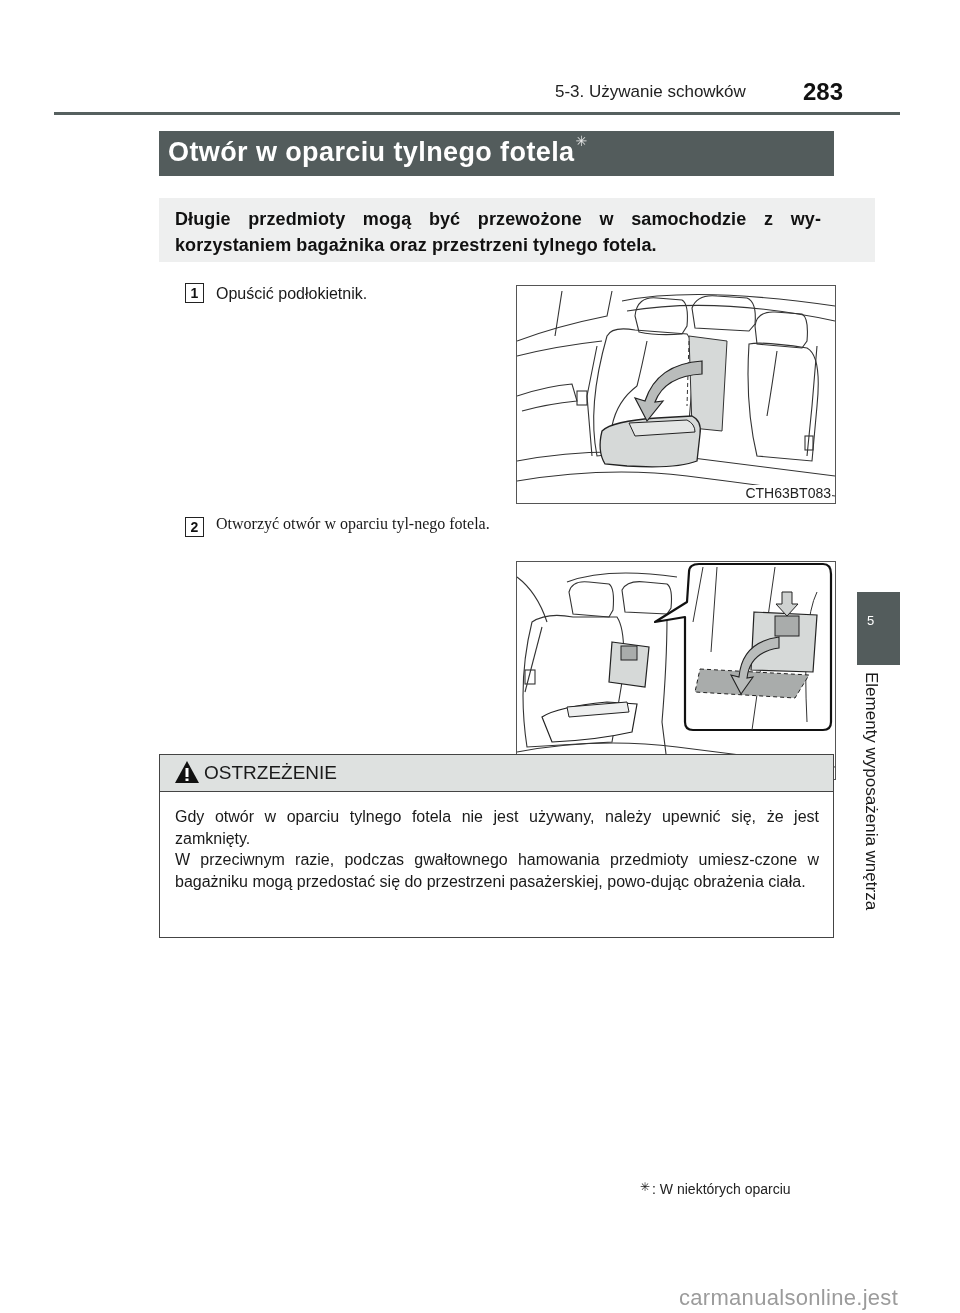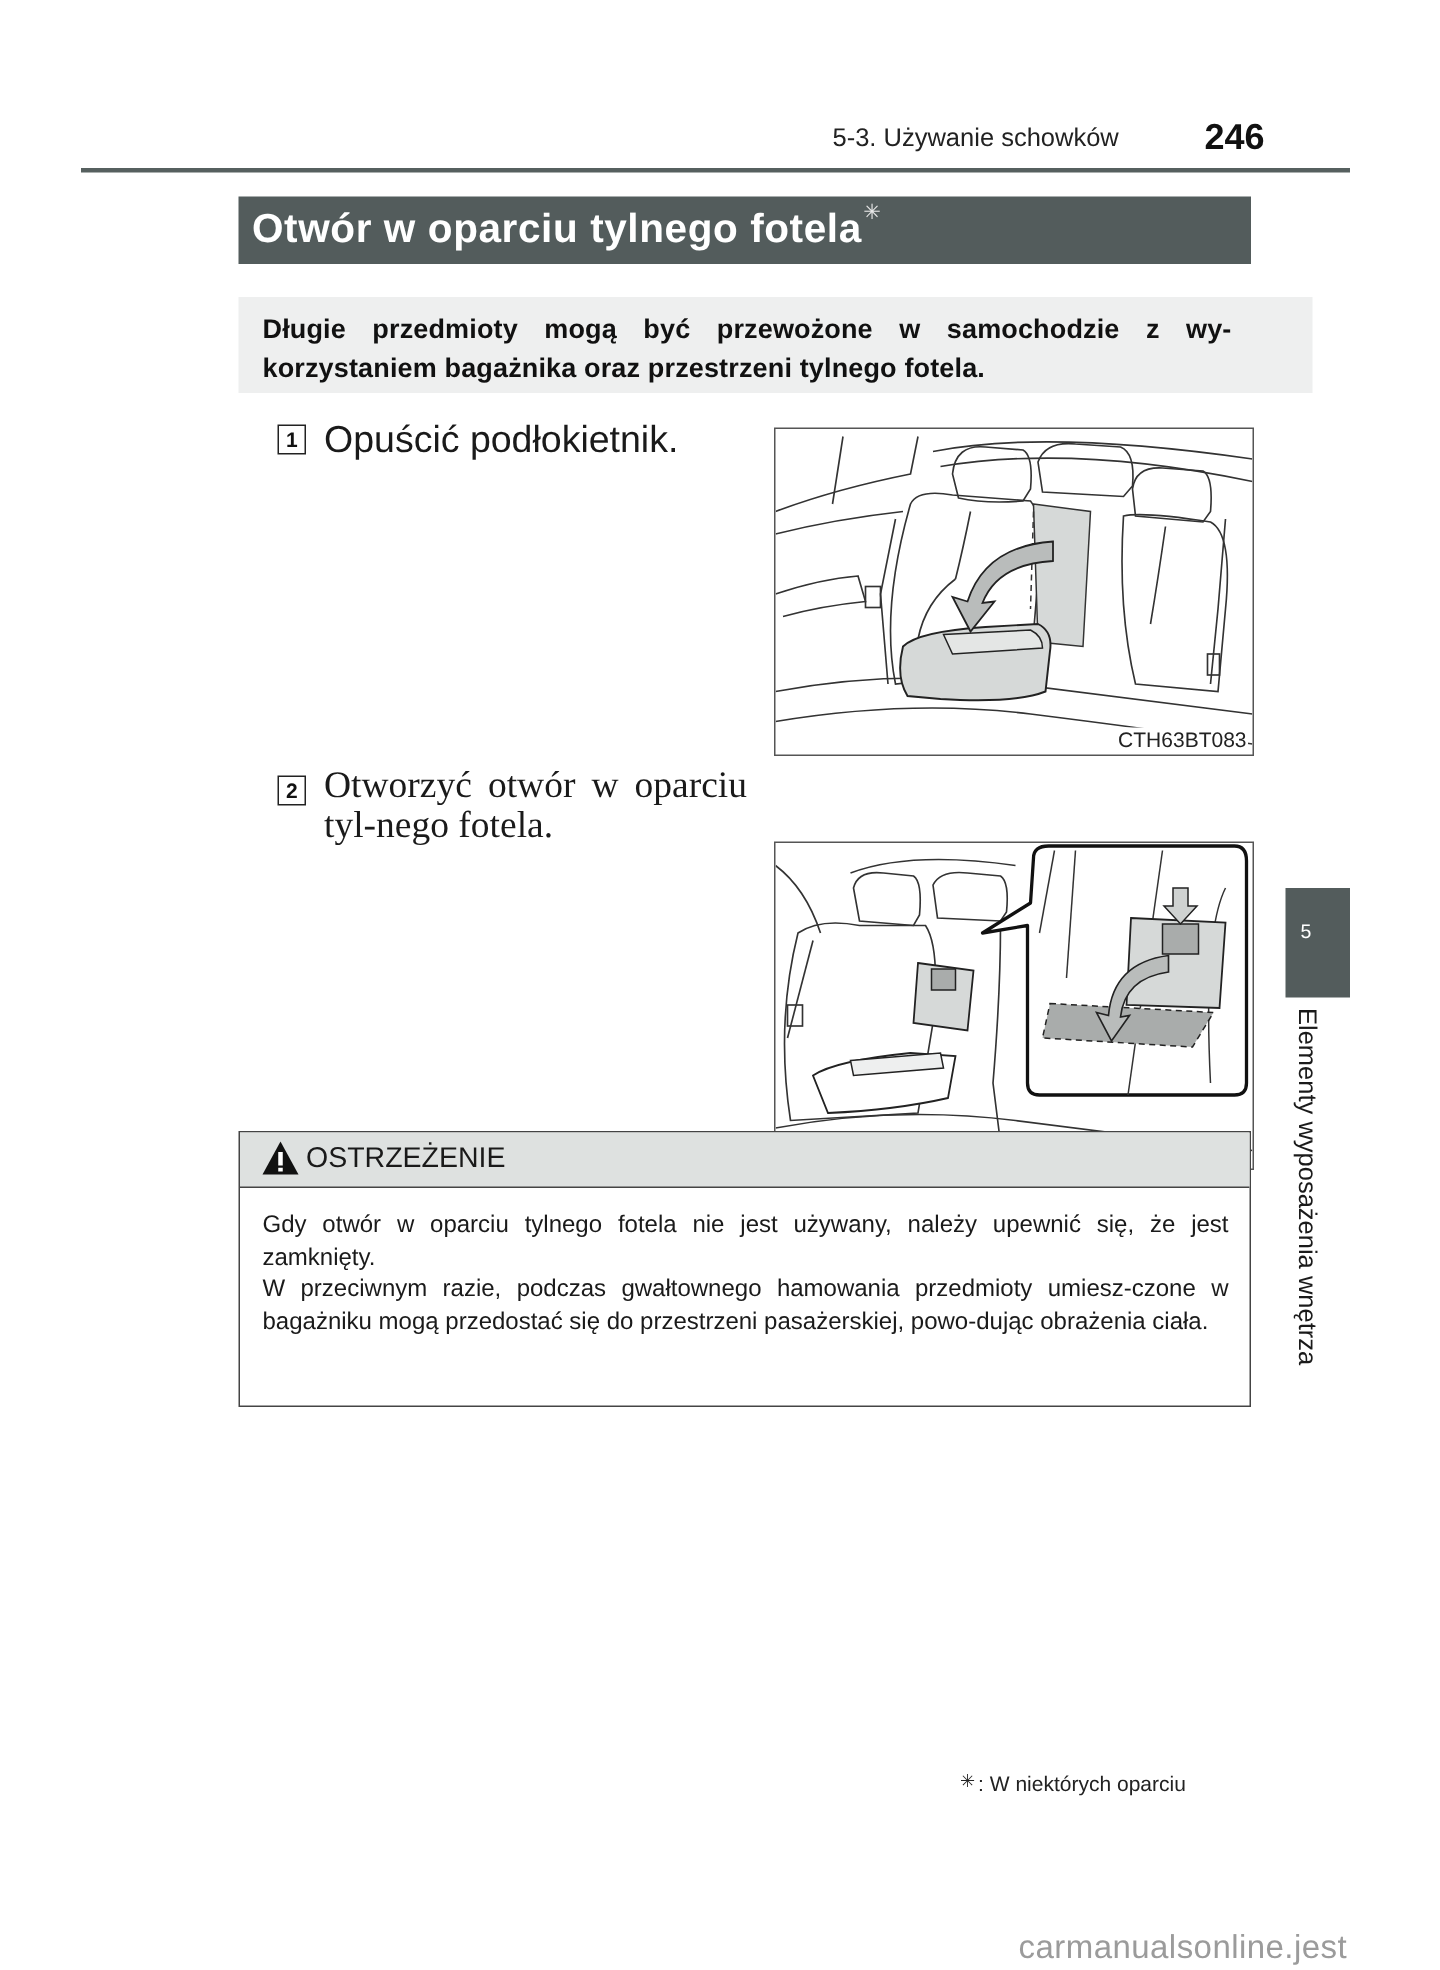--- a/index.html
+++ b/index.html
@@ -22,21 +22,21 @@
   
   #intro-box { left: 159px; top: 198px; width: 675px; height: 64px; background: #eeefef; padding-left: 41px; }
   #intro-text { position: absolute; left: 16px; top: 8px; width: 646px; font-size: 18px;
                 font-weight: bold; line-height: 26px; color: #111; text-align: justify;
                 letter-spacing: 0.1px; }
 
   
   .step-num { position: absolute; width: 17px; height: 18px; border: 1.5px solid #222;
               font-size: 14px; font-weight: bold; text-align: center; line-height: 18px;
               color: #111; background: #fff; }
-  .step-text { position: absolute; font-size: 25px; line-height: 27px; color: #1a1a1a; }
+  .step-text { position: absolute; font-size: 16px; line-height: 27px; color: #1a1a1a; }
   #step1-num { left: 185px; top: 283px; }
   #step1-text { left: 216px; top: 280px; width: 280px; }
   #step2-num { left: 185px; top: 517px; }
   #step2-text { left: 216px; top: 510px; width: 282px; text-align: justify; font-family: Liberation Serif, serif; }
 
   
   .figure { position: absolute; border: 1px solid #555; background: #fff; overflow: hidden; }
   #fig1 { left: 516px; top: 285px; width: 318px; height: 217px; }
   #fig2 { left: 516px; top: 517px; width: 318px; height: 217px; margin-top: 44px; }
   .fig-code { position: absolute; right: 3px; bottom: 2px; font-size: 14px; color: #222;
@@ -64,21 +64,21 @@
   #footnote { left: 640px; top: 1181px; font-size: 14px; color: #222; }
   #footnote-star { font-size: 12px; position: relative; top: -3px; margin-right: 2px; }
 
   
   #watermark { left: 679px; top: 1285px; font-size: 22px; color: #9b9b9b; letter-spacing: 0.3px; }
 </style>
 </head>
 <body>
 
 <div id="hdr-section" class="abs">5-3. Używanie schowków</div>
-<div id="hdr-page" class="abs">246</div>
+<div id="hdr-page" class="abs">283</div>
 <div id="hdr-rule" class="abs"></div>
 
 <div id="title-bar" class="abs">
   <div id="title-text"><span>Otwór w oparciu tylnego fotela</span><span id="title-star">✳</span></div>
 </div>
 
 <div id="intro-box" class="abs">
   <div id="intro-text">Długie przedmioty mogą być przewożone w samochodzie z wy-korzystaniem bagażnika oraz przestrzeni tylnego fotela.</div>
 </div>
 

